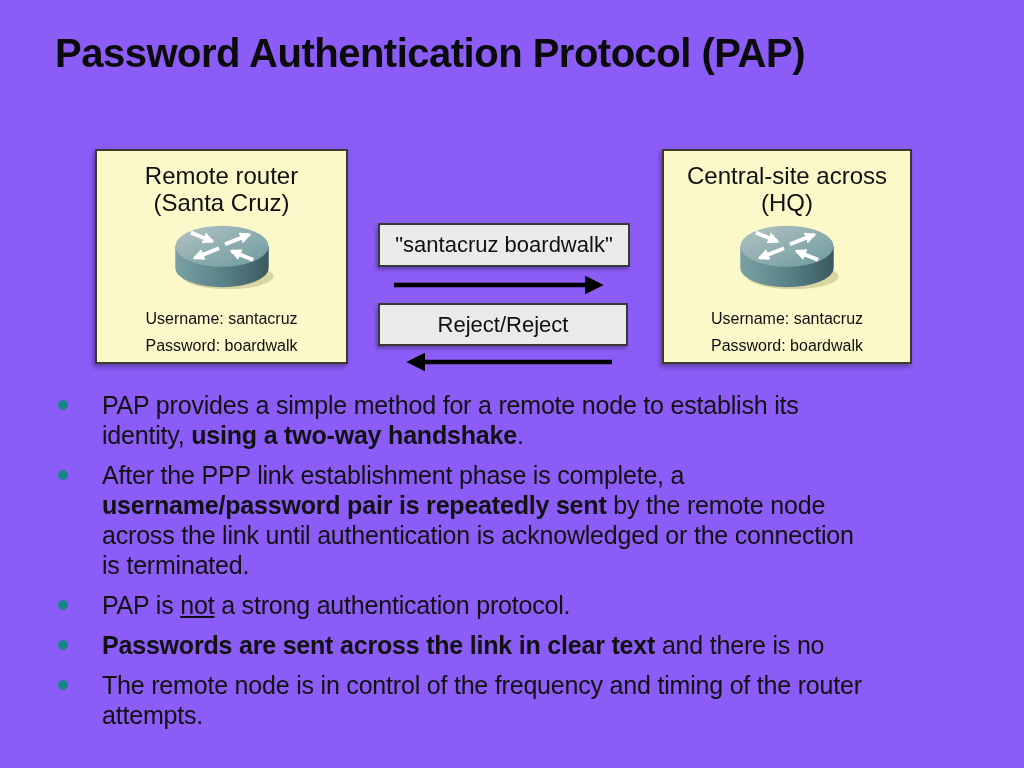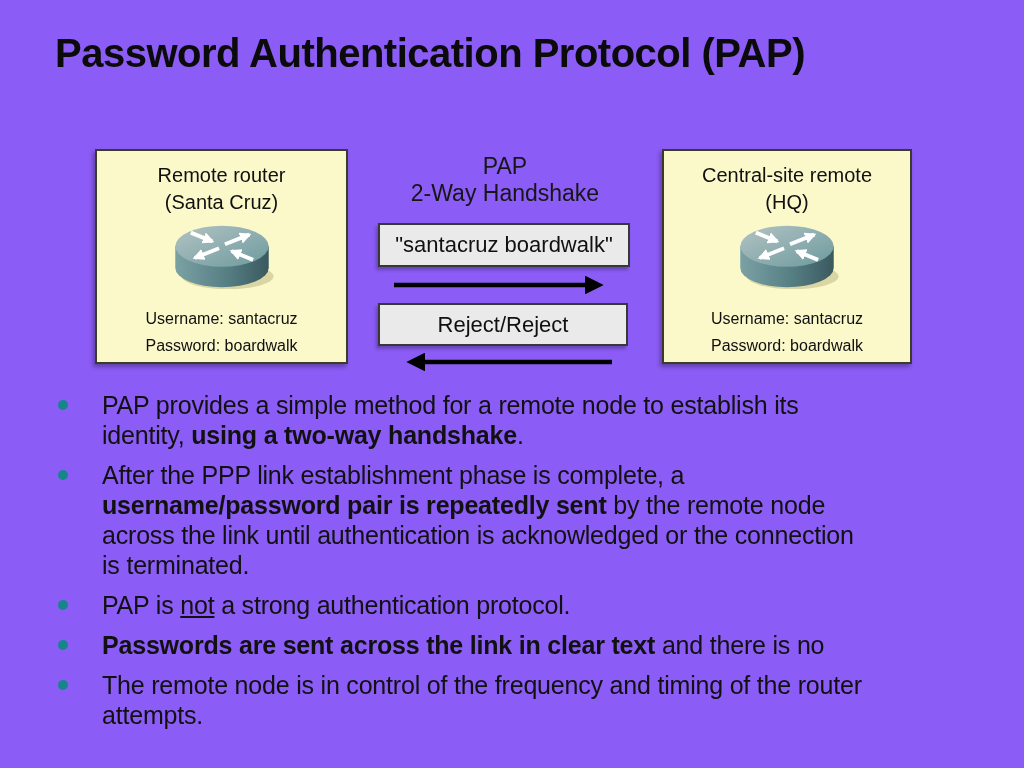--- a/index.html
+++ b/index.html
@@ -25,21 +25,21 @@
   
   .yellow-box{
     position:absolute;top:149px;height:215px;
     background:var(--box-fill);
     border:2px solid var(--box-border);
     box-shadow:-2px 3px 4px rgba(0,0,0,0.30);
     text-align:center;padding-top:11px;
   }
   .yellow-box.left{left:95px;width:253px;}
   .yellow-box.right{left:662px;width:250px;}
-  .yb-line{font-size:20px;line-height:27px;color:#101010;}
+  .yb-line{font-size:24px;line-height:27px;color:#101010;}
   .yb-cred{font-size:16px;line-height:27px;color:#101010;}
   .router-wrap{margin:3px auto 12px auto;width:108px;height:74px;}
 
   .center-heading{
     position:absolute;left:380px;top:153px;width:250px;
     text-align:center;font-size:23px;line-height:27px;color:#161616;
   }
 
   .msg-box{
     position:absolute;background:var(--msg-fill);
@@ -115,43 +115,39 @@
           <line x1="22" y1="14" x2="44" y2="23" marker-end="url(#whiteArrow)"></line>
           <line x1="86" y1="42" x2="64" y2="33" marker-end="url(#whiteArrow)"></line>
         </g>
       </svg>
     </div>
     <div class="yb-cred">Username: santacruz</div>
     <div class="yb-cred">Password: boardwalk</div>
   </div>
 
   <div class="yellow-box right">
-    <div class="yb-line">Central-site remote</div>
+    <div class="yb-line">Central-site across</div>
     <div class="yb-line">(HQ)</div>
     <div class="router-wrap">
       <svg width="108" height="74" viewBox="0 0 108 76">
         <ellipse cx="60" cy="59" rx="47" ry="13" fill="#b9b37c" opacity="0.5"></ellipse>
         <path d="M6 28 V50 a48 20 0 0 0 96 0 V28 Z" fill="url(#gBody)"></path>
         <ellipse cx="54" cy="28" rx="48" ry="21" fill="url(#gTop)"></ellipse>
         <g stroke="#ffffff" stroke-width="4">
           <line x1="57" y1="26" x2="82" y2="16" marker-end="url(#whiteArrow)"></line>
           <line x1="51" y1="30" x2="26" y2="40" marker-end="url(#whiteArrow)"></line>
           <line x1="22" y1="14" x2="44" y2="23" marker-end="url(#whiteArrow)"></line>
           <line x1="86" y1="42" x2="64" y2="33" marker-end="url(#whiteArrow)"></line>
         </g>
       </svg>
     </div>
     <div class="yb-cred">Username: santacruz</div>
     <div class="yb-cred">Password: boardwalk</div>
   </div>
 
-  <div class="center-heading">
-    <div>PAP</div>
-    <div>2-Way Handshake</div>
-  </div>
 
   <div class="msg-box first">
     <span>"santacruz boardwalk"</span>
   </div>
 
   <svg class="arrow-svg right">
     <line x1="14" y1="11" x2="218" y2="11" stroke="#000000" stroke-width="4.5" marker-end="url(#blackArrow)"></line>
   </svg>
 
   <div class="msg-box second">

